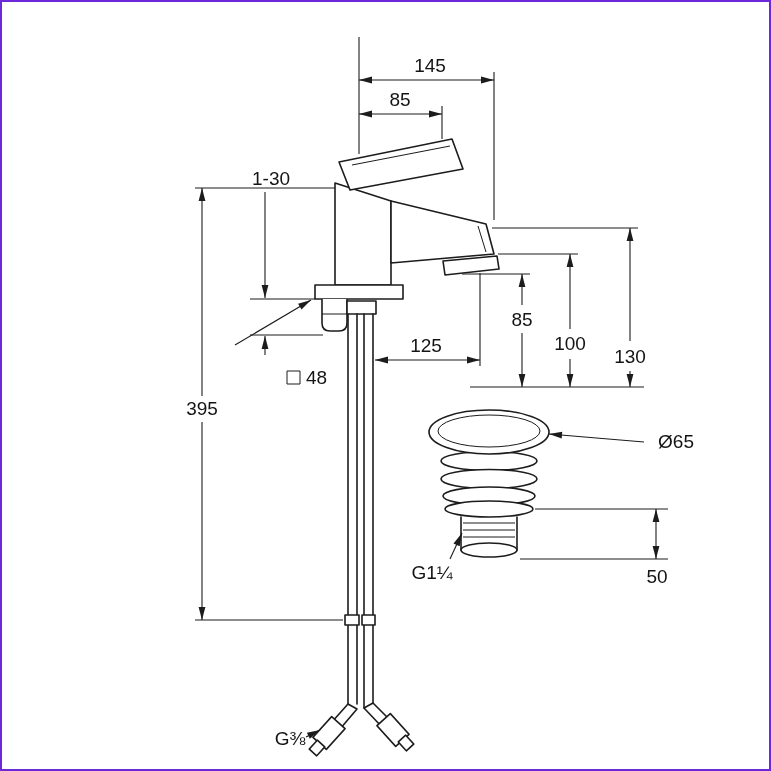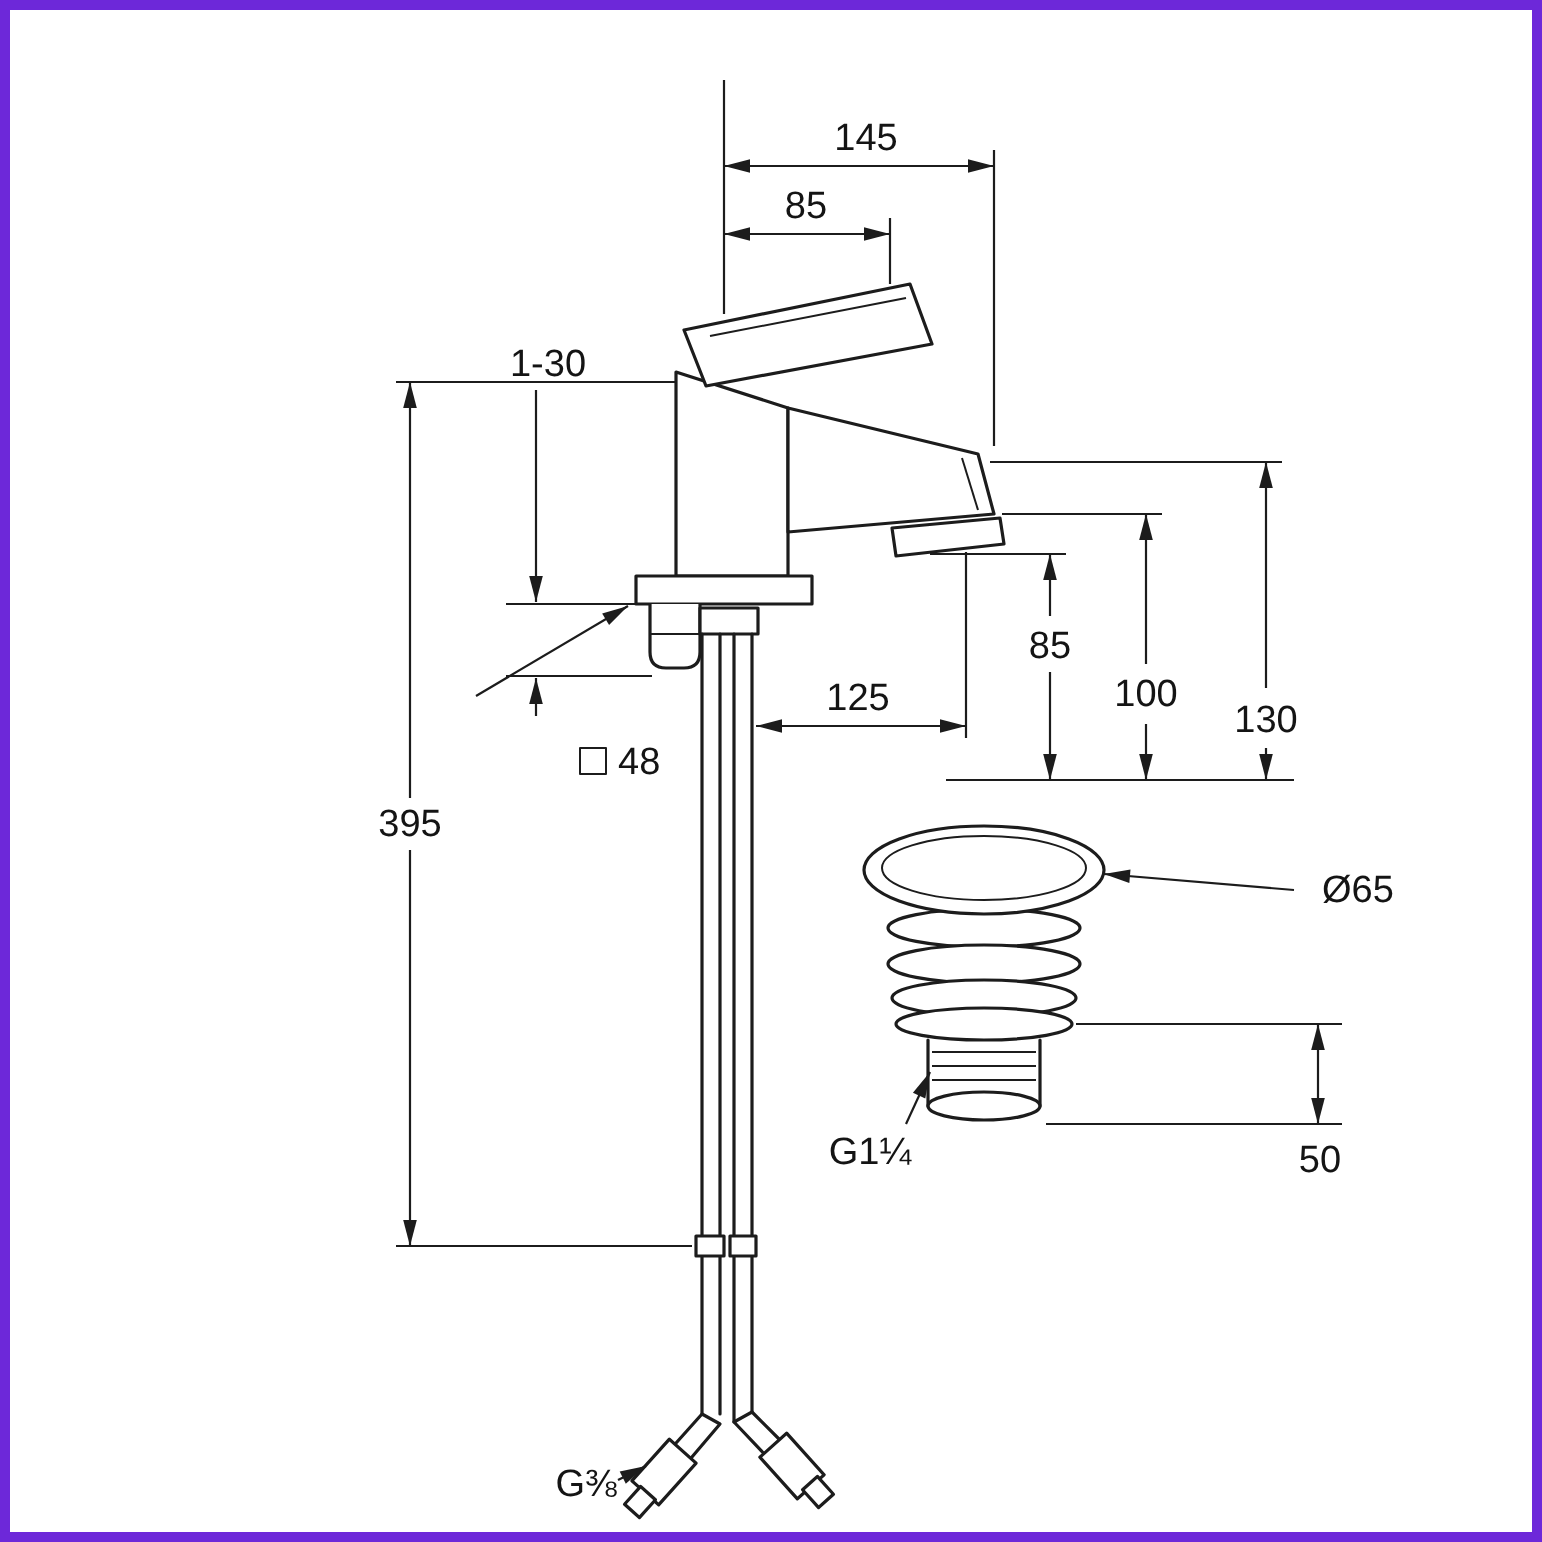--- a/index.html
+++ b/index.html
@@ -1,19 +1,19 @@
 <!DOCTYPE html>
 <html><head>
 <meta charset="utf-8">
 <style>
   html,body { margin:0; padding:0; background:#ffffff; }
   .canvas {
     width:771px; height:771px;
     box-sizing:border-box;
-    border:5px solid #6d28d9;
+    border:2px solid #6d28d9;
     background:#ffffff;
     position:relative;
     font-family:"Liberation Sans","DejaVu Sans",sans-serif;
   }
   svg { display:block; }
   
   .p  { fill:none;    stroke:#1c1c1c; stroke-width:1.6; stroke-linejoin:round; stroke-linecap:round; }
   .pf { fill:#ffffff; stroke:#1c1c1c; stroke-width:1.6; stroke-linejoin:round; }
   .th { fill:none;    stroke:#1c1c1c; stroke-width:1;   stroke-linejoin:round; }
   

